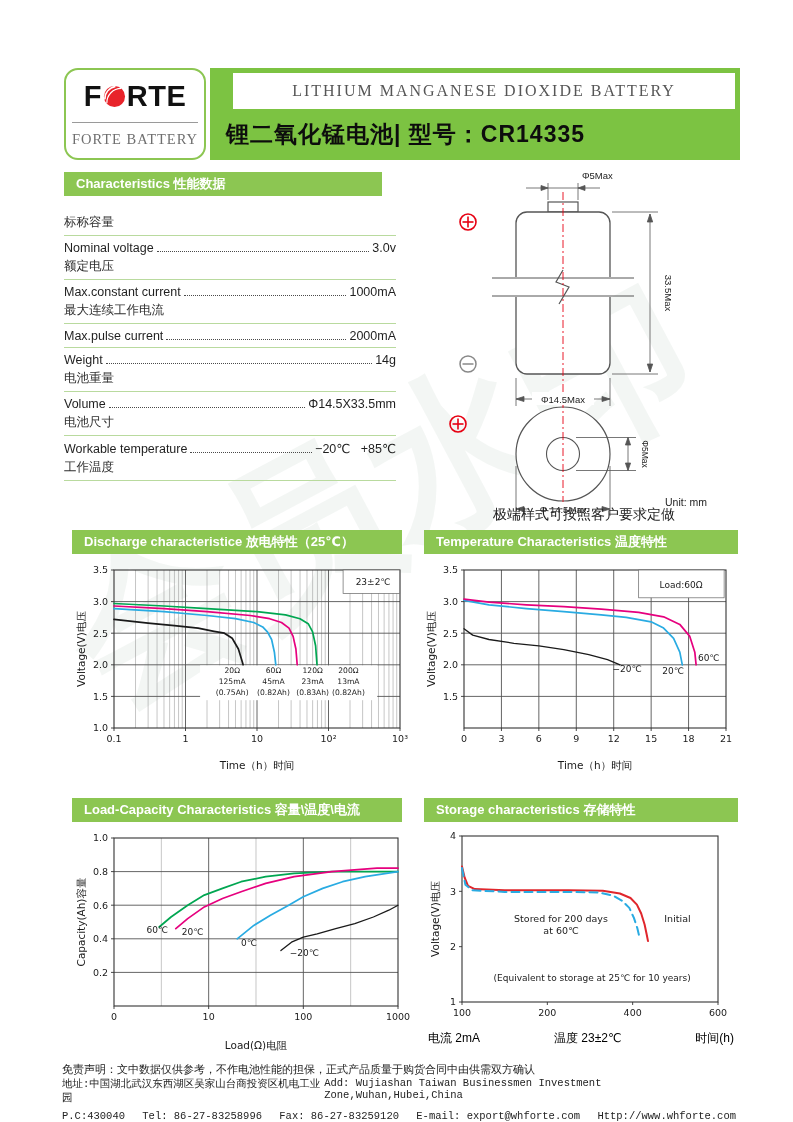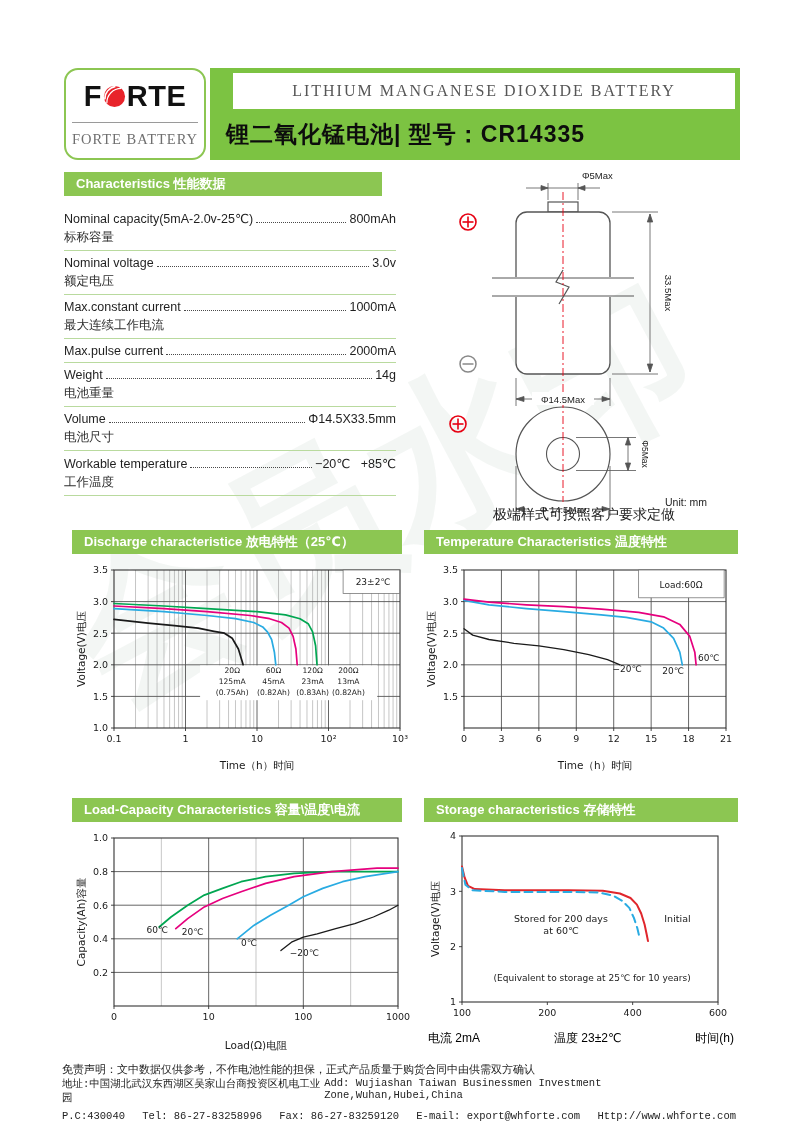--- a/index.html
+++ b/index.html
@@ -70,25 +70,20 @@
 
   <div class="banner">
     <div class="banner-en">LITHIUM MANGANESE DIOXIDE BATTERY</div>
     <div class="banner-cn">锂二氧化锰电池|  型号：CR14335</div>
   </div>
 
   <div class="sec-hdr" style="left:64px;top:172px;width:318px;">Characteristics 性能数据</div>
 
   <div class="specs" id="spec-list">
     <div class="spec-row">
-      <div class="spec-line">
-        <span class="spec-en">Nominal capacity(5mA-2.0v-25℃)</span>
-        <span class="spec-dots"></span>
-        <span class="spec-val">800mAh</span>
-      </div>
       <div class="spec-cn">标称容量</div>
     </div>
 
     <div class="spec-row">
       <div class="spec-line">
         <span class="spec-en">Nominal voltage</span>
         <span class="spec-dots"></span>
         <span class="spec-val">3.0v</span>
       </div>
       <div class="spec-cn">额定电压</div>

